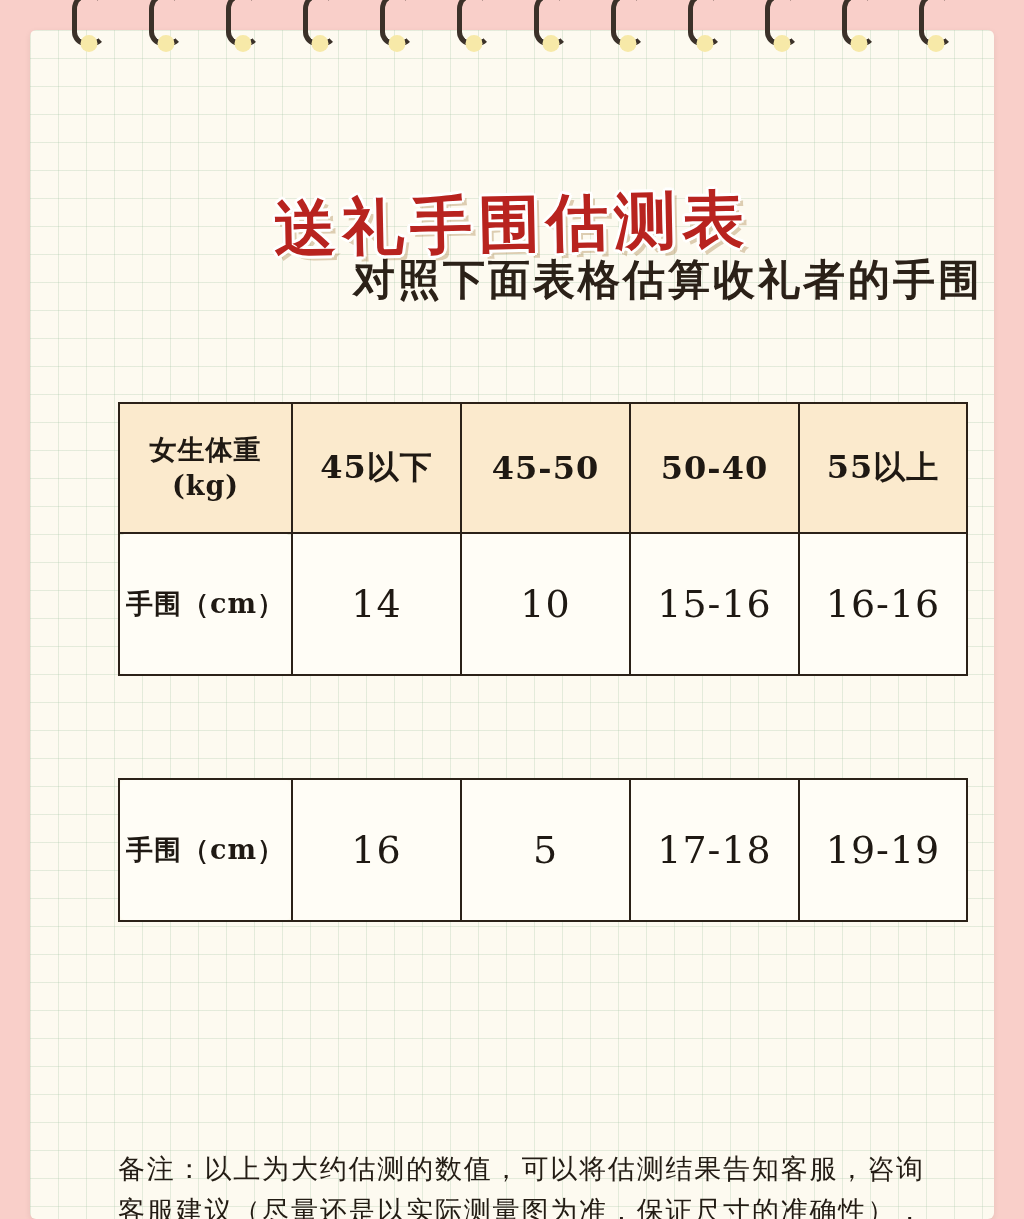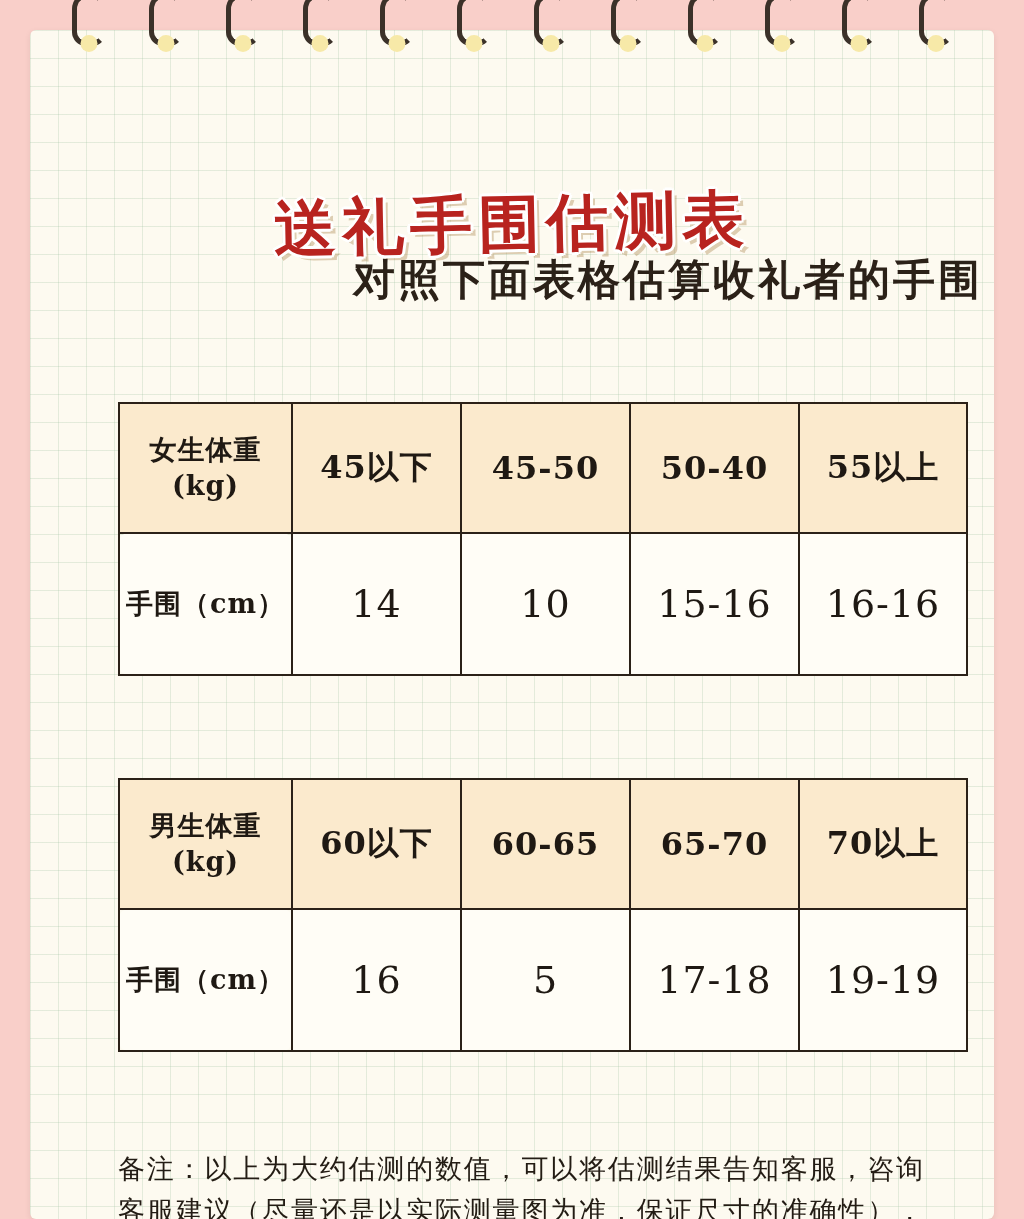--- a/index.html
+++ b/index.html
@@ -202,30 +202,20 @@
   <div class="tbl-wrap" id="table-male">
     <table class="size-table">
       <colgroup>
           <col class="c1">
           <col class="c2">
           <col class="c3">
           <col class="c4">
           <col class="c5">
         </colgroup>
       <tbody>
-        <tr class="hdr-row">
-          <td class="label-cell">
-            <div>男生体重</div>
-            <div>(kg)</div>
-          </td>
-          <td>60以下</td>
-          <td>60-65</td>
-          <td>65-70</td>
-          <td>70以上</td>
-        </tr>
         <tr class="val-row">
           <td class="label-cell">手围（cm）</td>
           <td>16</td>
           <td>5</td>
           <td>17-18</td>
           <td>19-19</td>
         </tr>
       </tbody>
     </table>
   </div>

